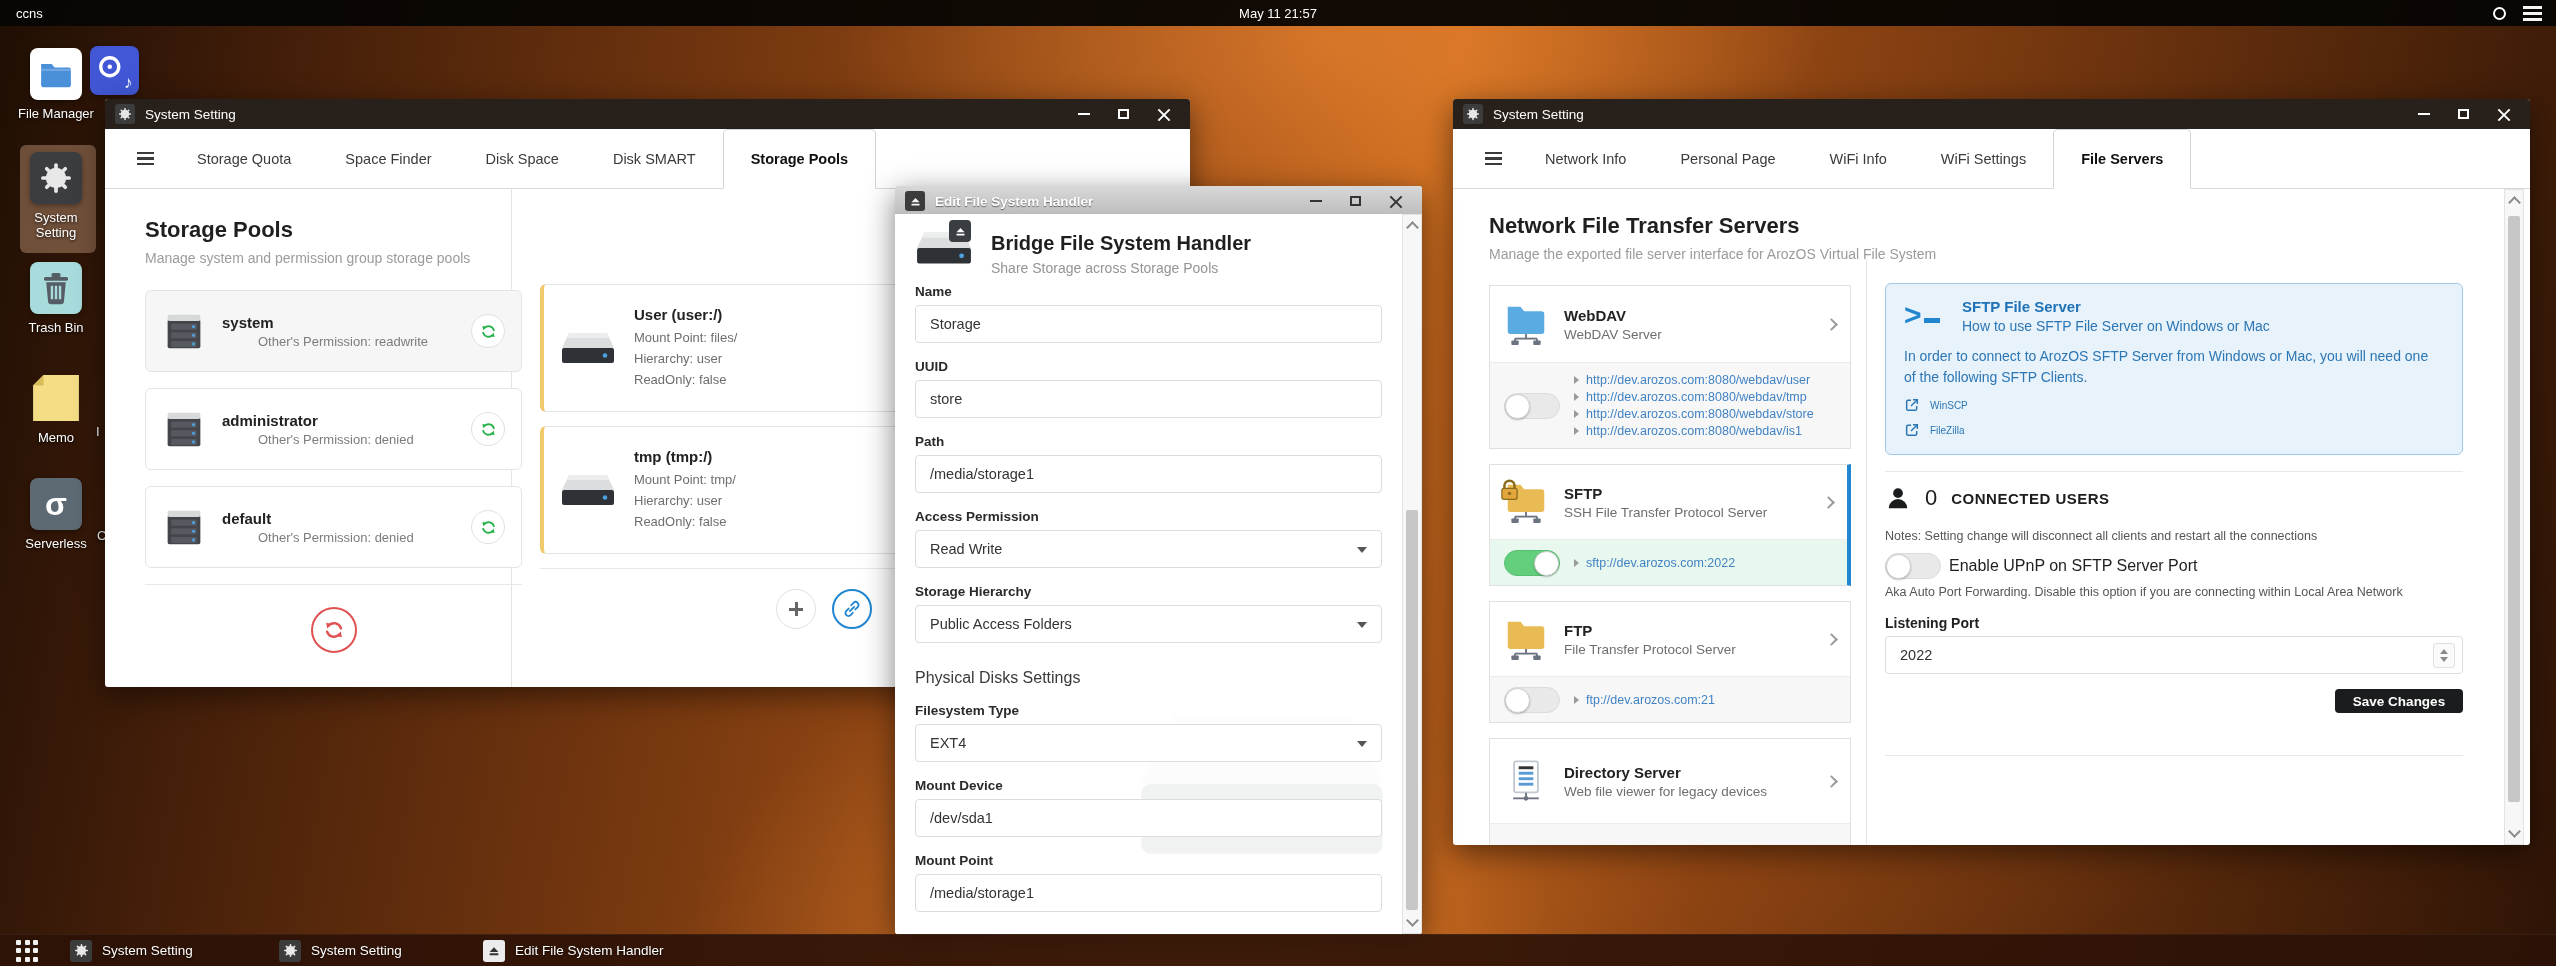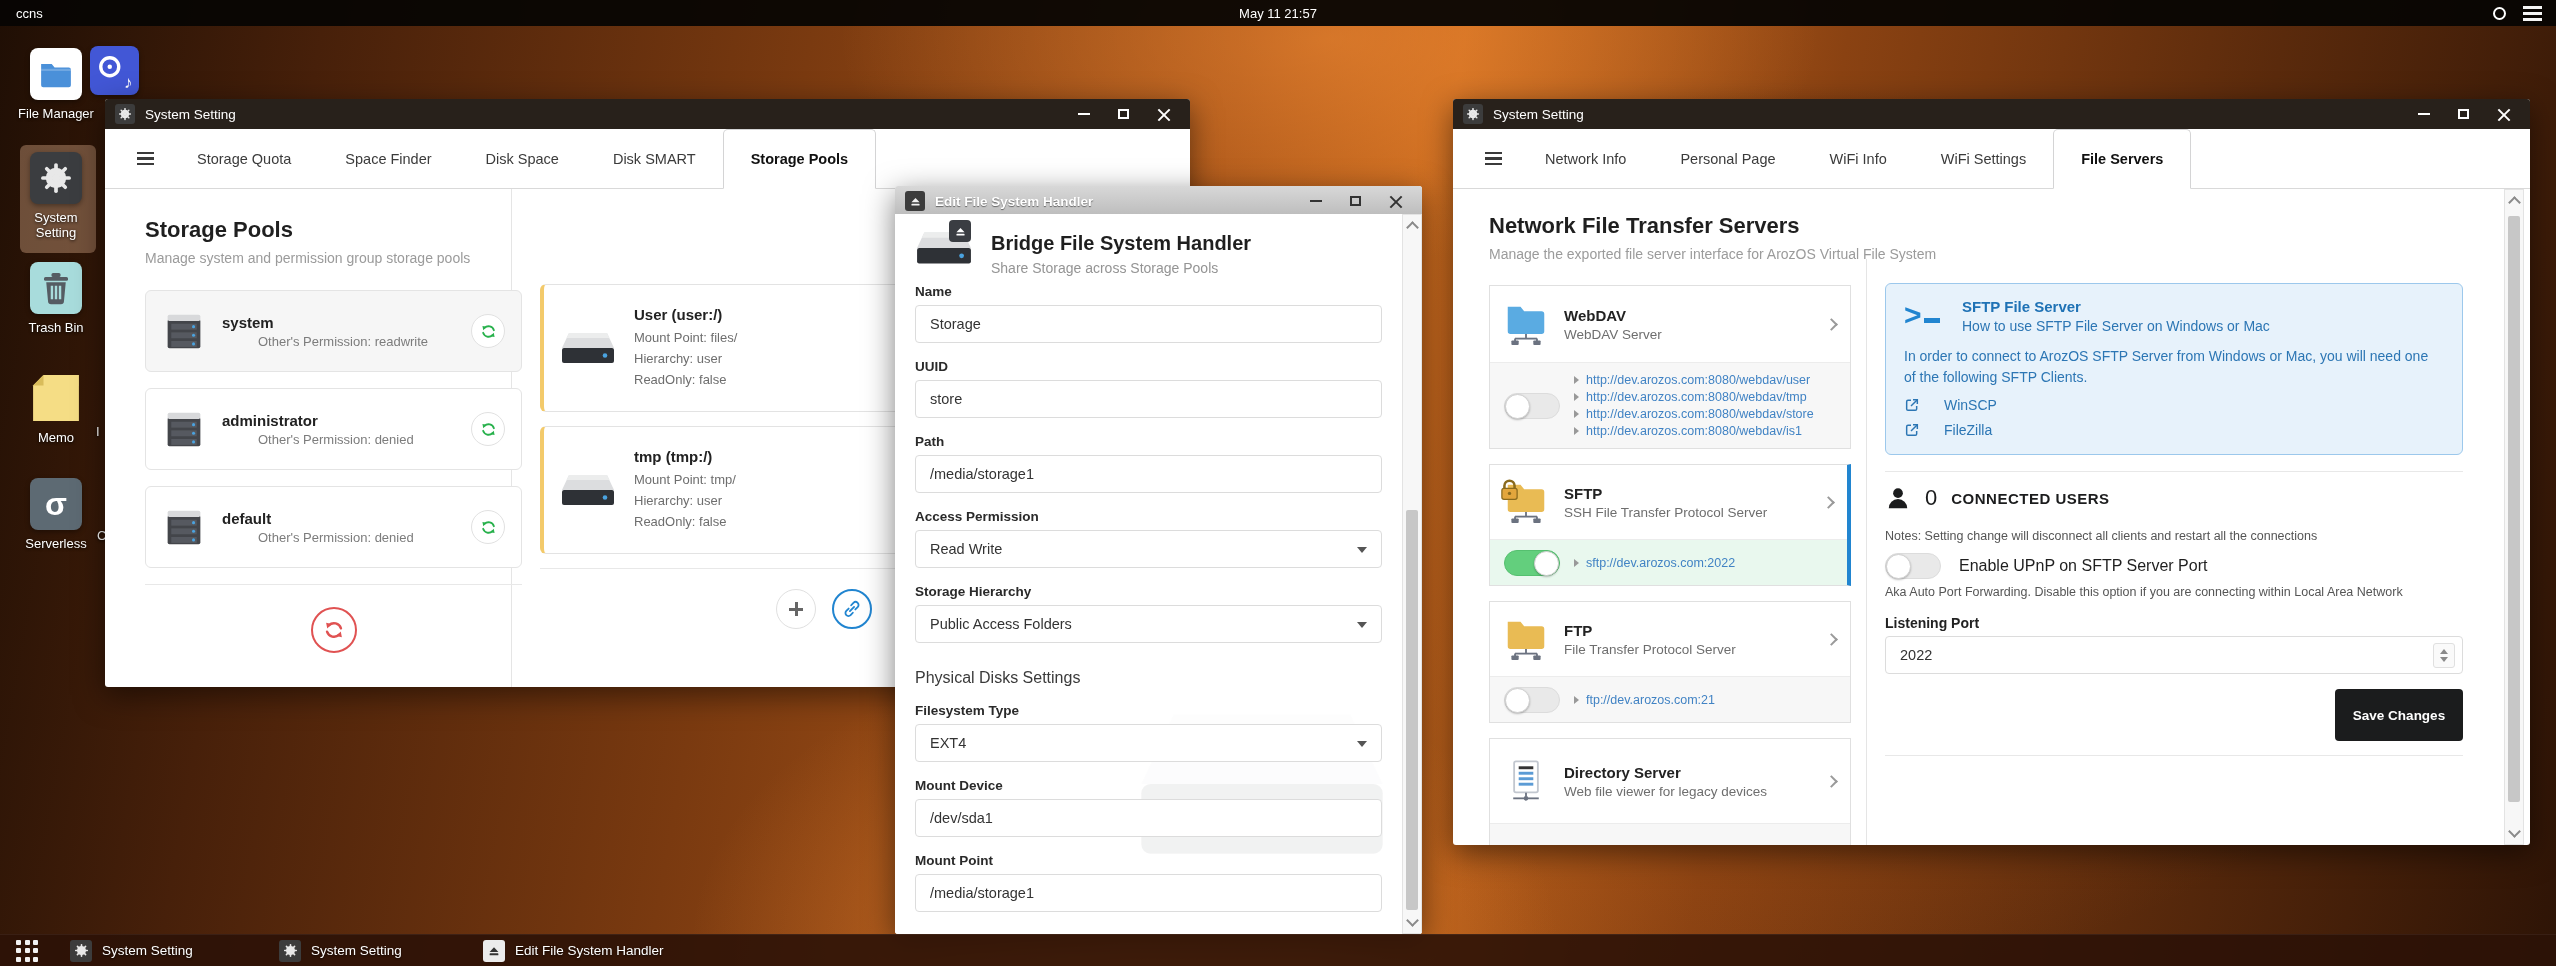--- a/index.html
+++ b/index.html
@@ -88,35 +88,35 @@
   .toggle.on{background:#63cf7d;border-color:#55c06f;}
   .toggle.on .knob{left:auto;right:0;}
   .rightcol{position:absolute;left:432px;top:0;width:578px;height:656px;}
   .infobox{position:absolute;left:0;top:94px;width:578px;height:172px;background:#e7f2fb;border:1px solid #9cc8ec;border-radius:6px;padding:14px 18px;color:#2c76b4;}
   .term-ic{position:absolute;left:18px;top:18px;width:40px;height:34px;color:#2185d0;}
   .term-ic .gt{position:absolute;left:0;top:-4px;font-size:30px;font-weight:bold;}
   .term-ic .us{position:absolute;left:20px;top:16px;width:16px;height:5px;background:#2185d0;}
   .info-tt{margin-left:58px;font-size:15px;font-weight:bold;color:#1f72b5;}
   .info-st{margin-left:58px;font-size:14px;margin-top:3px;}
   .info-bd{margin-top:12px;font-size:14px;line-height:21px;width:535px;}
-  .clirow{display:flex;align-items:center;gap:24px;margin-top:9px;font-size:14px;}
+  .clirow{display:flex;align-items:center;gap:10px;margin-top:9px;font-size:10px;}
   .cu-head{position:absolute;left:0;top:296px;display:flex;align-items:center;gap:14px;}
   .cu-count{font-size:22px;color:#1b1c1d;}
   .cu-lbl{font-size:15px;font-weight:bold;letter-spacing:.5px;color:#1b1c1d;}
   .notes{position:absolute;left:0;top:340px;font-size:12.5px;color:#555;}
-  .upnp{position:absolute;left:0;top:364px;display:flex;align-items:center;gap:18px;}
+  .upnp{position:absolute;left:0;top:364px;display:flex;align-items:center;gap:8px;}
   .upnp .ul{font-size:16px;color:#1f1f1f;}
   .upnp-desc{position:absolute;left:0;top:396px;font-size:12.5px;color:#555;}
   .port-lbl{position:absolute;left:0;top:426px;font-size:14px;font-weight:bold;color:#222;}
   .port-box{position:absolute;left:0;top:447px;width:578px;height:38px;border:1px solid #dcdcdc;border-radius:4px;background:#fff;}
   .port-box input{position:absolute;inset:0;border:none;outline:none;padding:0 14px;font-size:14.5px;color:#333;width:100%;height:100%;background:transparent;}
   .spin{position:absolute;right:7px;top:6px;width:22px;height:25px;border:1px solid #e0e0e0;border-radius:3px;background:#fafafa;display:flex;flex-direction:column;align-items:center;justify-content:center;gap:3px;}
   .sp-up{width:0;height:0;border-left:4px solid transparent;border-right:4px solid transparent;border-bottom:5px solid #8a8a8a;}
   .sp-dn{width:0;height:0;border-left:4px solid transparent;border-right:4px solid transparent;border-top:5px solid #8a8a8a;}
-  .savebtn{position:absolute;right:0;top:500px;width:128px;height:52px;background:#1b1c1d;color:#fff;font-weight:bold;font-size:13.5px;border-radius:4px;display:flex;align-items:center;justify-content:center;}
+  .savebtn{position:absolute;right:0;top:500px;width:128px;height:24px;background:#1b1c1d;color:#fff;font-weight:bold;font-size:13.5px;border-radius:4px;display:flex;align-items:center;justify-content:center;}
   .rc-hr{position:absolute;left:0;width:578px;height:1px;background:#e8e8e8;}
   
   .sb{position:absolute;width:20px;background:#f7f7f7;border:1px solid #e3e3e3;}
   .sb .thumb{position:absolute;left:3px;width:12px;background:#c7c7c7;border-radius:2px;}
   .sb .arr{position:absolute;left:5px;width:9px;height:9px;border-right:2px solid #8a8a8a;border-bottom:2px solid #8a8a8a;}
   .sb .arr.up{top:8px;transform:rotate(-135deg);}
   .sb .arr.dn{bottom:8px;transform:rotate(45deg);}
   
   .editbody{position:absolute;left:0;top:28px;right:20px;bottom:0;padding:14px 20px 0 20px;overflow:hidden;background:#fff;}
   .ehead{display:flex;align-items:flex-start;gap:18px;margin-bottom:4px;}

